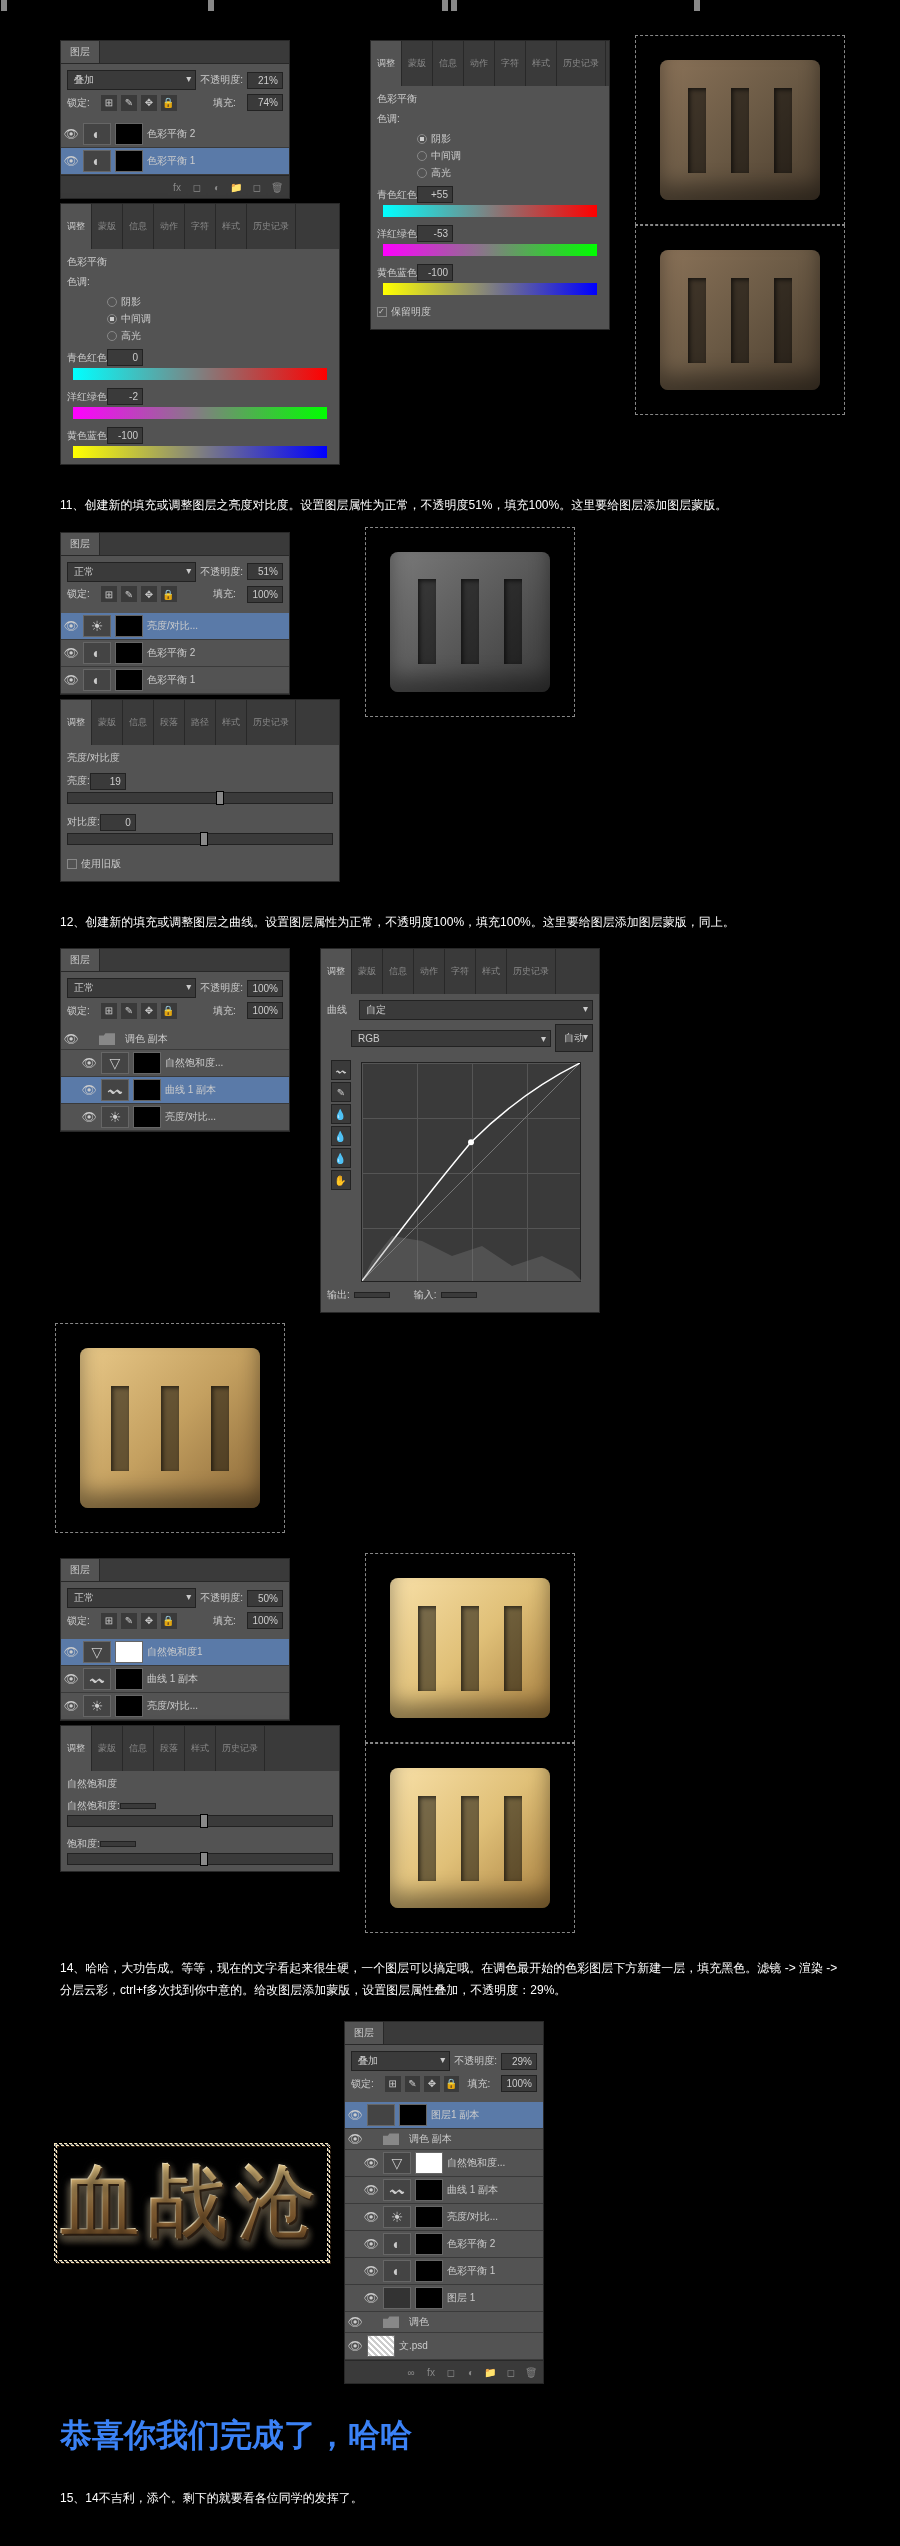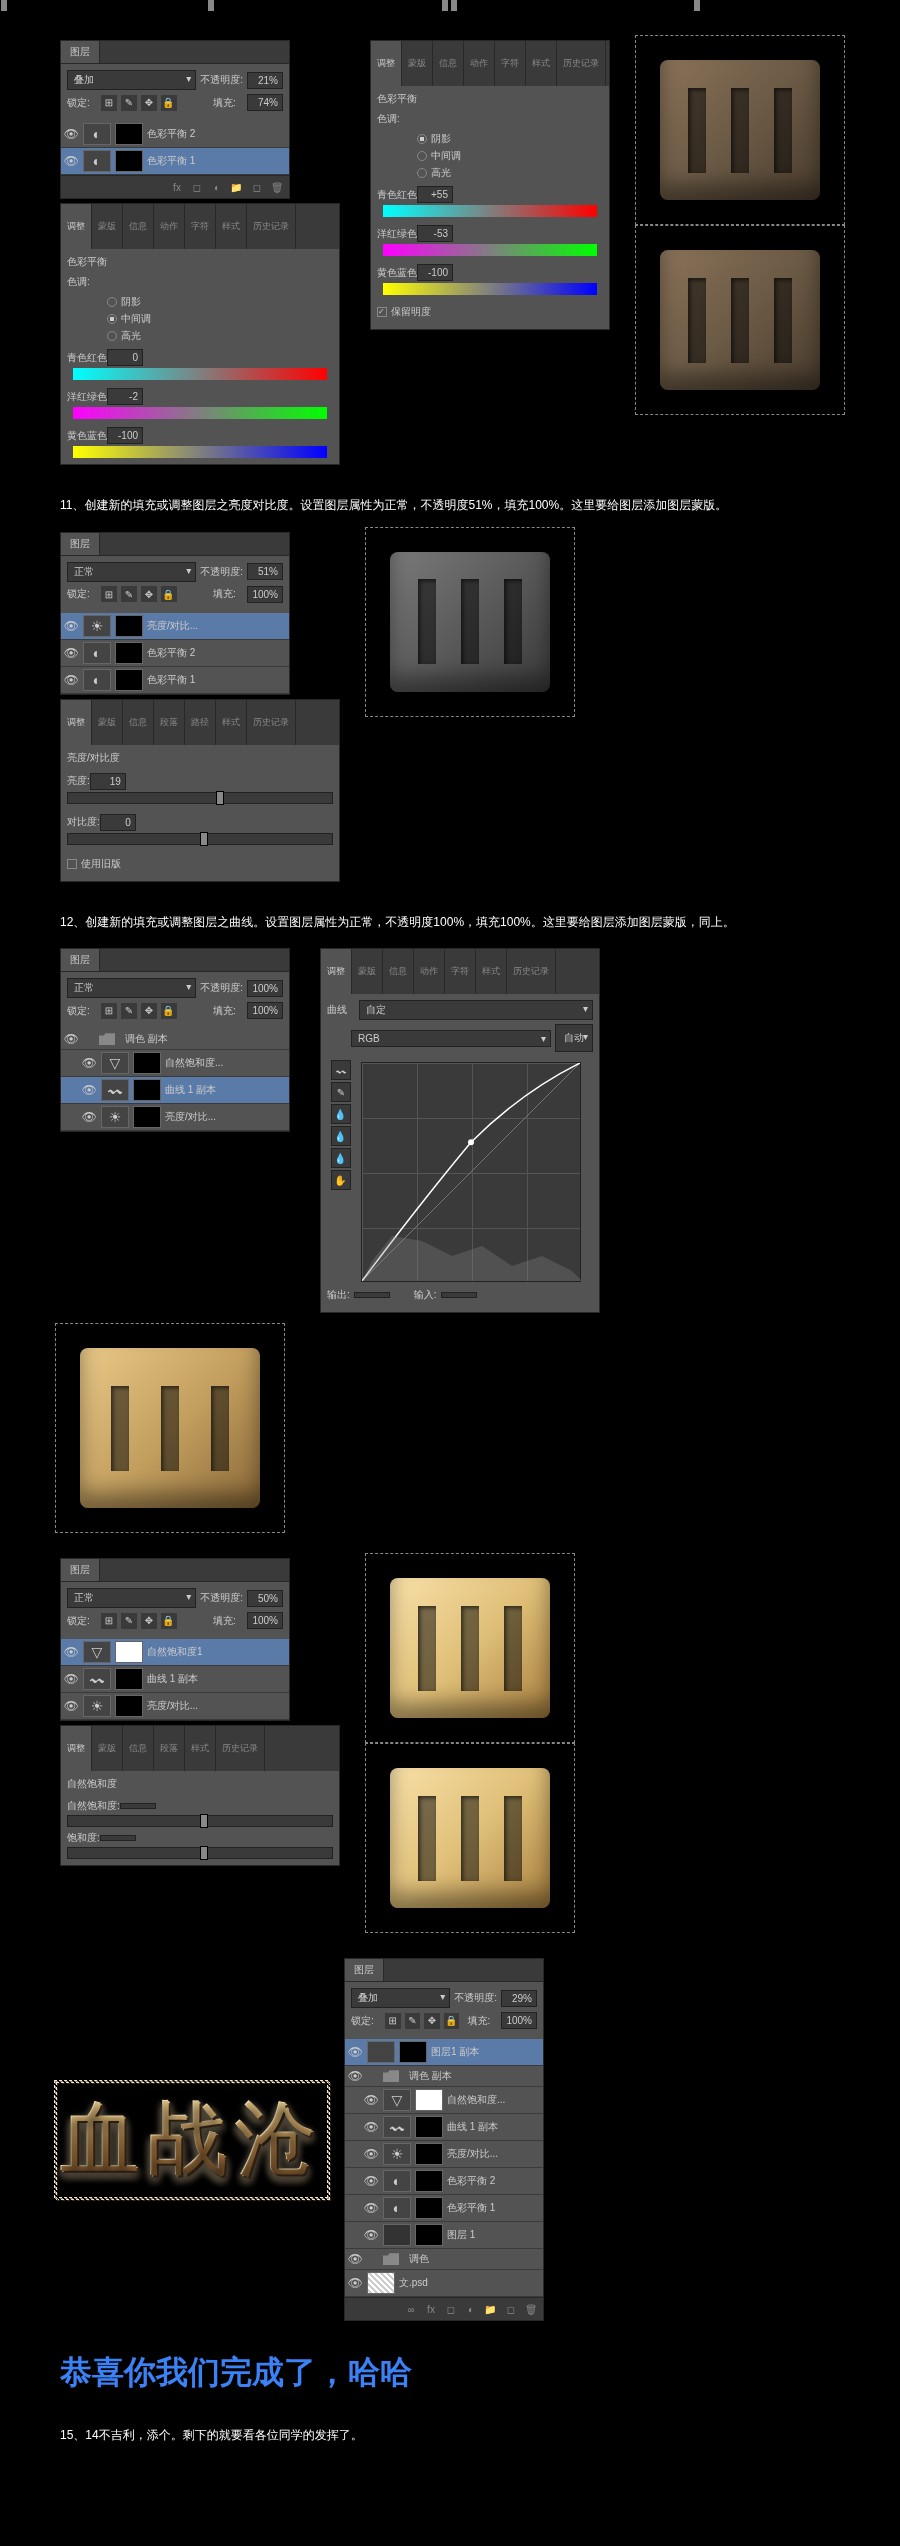--- a/index.html
+++ b/index.html
@@ -528,21 +528,21 @@
             </div>
     <div class="panel-body">
       <div style="margin-bottom:8px">自然饱和度</div>
       <div class="slider-label-row">
                 <span>自然饱和度:</span>
                 <span class="ps-input"></span>
               </div>
       <div class="ps-slider">
                 <div class="ps-slider-thumb" style="left:50%"></div>
               </div>
-      <div class="slider-label-row" style="margin-top:4px">
+      <div class="slider-label-row" style="margin-top:10px">
                 <span>饱和度:</span>
                 <span class="ps-input"></span>
               </div>
       <div class="ps-slider">
                 <div class="ps-slider-thumb" style="left:50%"></div>
               </div>
     </div>
   </div>
 </div>
 <div>
@@ -562,20 +562,21 @@
                 <div class="stone-char"></div>
                 <div class="stone-char"></div>
               </div>
             </div>
           </div>
 </div>
 </div>
 </div>
 
 <div class="step">
+<div class="step-text"><span>14、</span><span>哈哈，大功告成。等等，现在的文字看起来很生硬，一个图层可以搞定哦。在调色最开始的色彩图层下方新建一层，填充黑色。滤镜 -&gt; 渲染 -&gt; 分层云彩，ctrl+f多次找到你中意的。给改图层添加蒙版，设置图层属性叠加，不透明度：29%。</span></div>
 <div class="final-row">
   <div class="big-stone-text dashed-border">血战沧</div>
   <div class="ps-panel layers-panel" style="width:200px">
     <div class="panel-tabs">
             <div class="panel-tab">图层</div>
           </div>
     <div class="panel-body">
       <div class="panel-row">
               <div class="ps-dropdown" style="flex:1">叠加</div>
               <span class="panel-label">不透明度:</span>

